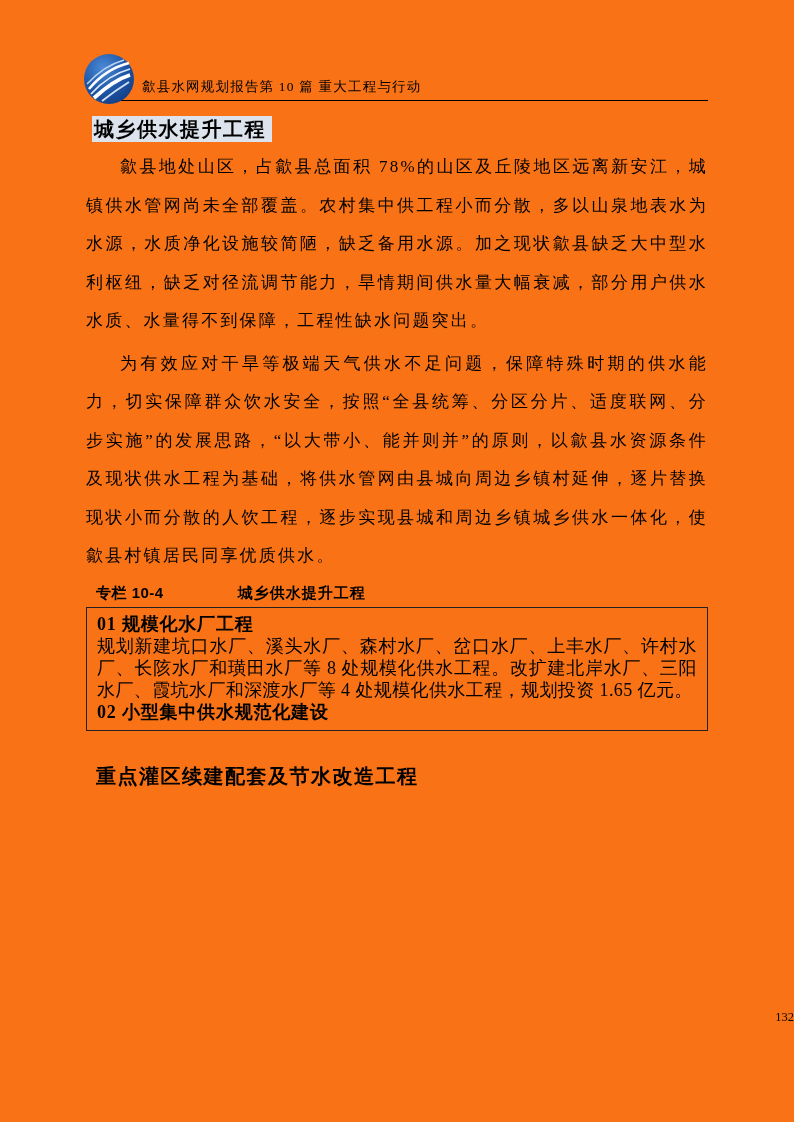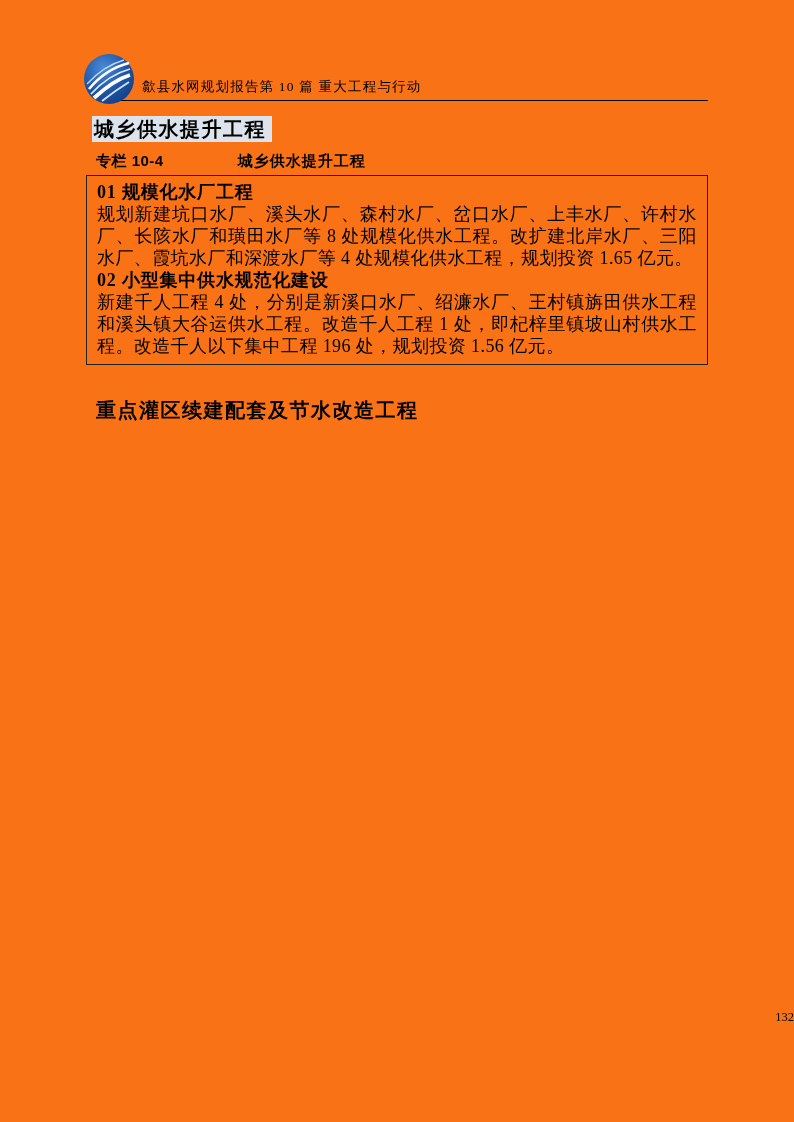--- a/index.html
+++ b/index.html
@@ -104,32 +104,33 @@
         <path d="M8 41 C18 30, 32 20, 47 16" stroke="#dce9f7" stroke-width="1.8" fill="none"></path>
         <path d="M11 45 C22 35, 34 26, 47 22" stroke="#ffffff" stroke-width="3.8" fill="none"></path>
         <path d="M19 48 C28 41, 38 34, 46 29" stroke="#cfe0f3" stroke-width="2" fill="none"></path>
       </svg>
     </div>
     <span class="header-title">歙县水网规划报告第 10 篇  重大工程与行动</span>
   </div>
 
   <h1 class="sec-title"><span class="hl">城乡供水提升工程</span></h1>
 
+  <p class="body-p">歙县地处山区，占歙县总面积 78%的山区及丘陵地区远离新安江，城镇供水管网尚未全部覆盖。农村集中供工程小而分散，多以山泉地表水为水源，水质净化设施较简陋，缺乏备用水源。加之现状歙县缺乏大中型水利枢纽，缺乏对径流调节能力，旱情期间供水量大幅衰减，部分用户供水水质、水量得不到保障，工程性缺水问题突出。</p>
 
+  <p class="body-p">为有效应对干旱等极端天气供水不足问题，保障特殊时期的供水能力，切实保障群众饮水安全，按照“全县统筹、分区分片、适度联网、分步实施”的发展思路，“以大带小、能并则并”的原则，以歙县水资源条件及现状供水工程为基础，将供水管网由县城向周边乡镇村延伸，逐片替换现状小而分散的人饮工程，逐步实现县城和周边乡镇城乡供水一体化，使歙县村镇居民同享优质供水。</p>
 
   <div class="caption-row">
     <span class="caption-label">专栏 10-4</span>
     <span class="caption-title">城乡供水提升工程</span>
   </div>
 
   <div class="callout-box">
     <div class="co-heading">01 规模化水厂工程</div>
     <div class="co-body">规划新建坑口水厂、溪头水厂、森村水厂、岔口水厂、上丰水厂、许村水厂、长陔水厂和璜田水厂等 8 处规模化供水工程。改扩建北岸水厂、三阳水厂、霞坑水厂和深渡水厂等 4 处规模化供水工程，规划投资 1.65 亿元。</div>
     <div class="co-heading">02 小型集中供水规范化建设</div>
-    <div class="co-body">新建千人工程 4 处，分别是新溪口水厂、绍濂水厂、王村镇旃田供水工程和溪头镇大谷运供水工程。改造千人工程 1 处，即杞梓里镇坡山村供水工程。改造千人以下集中工程 196 处，规划投资 1.56 亿元。</div>
   </div>
 
   <h1 class="sec-title-2">重点灌区续建配套及节水改造工程</h1>
 
 
   <div class="footer">
     <span>132</span>
   </div>
 
 </div>

